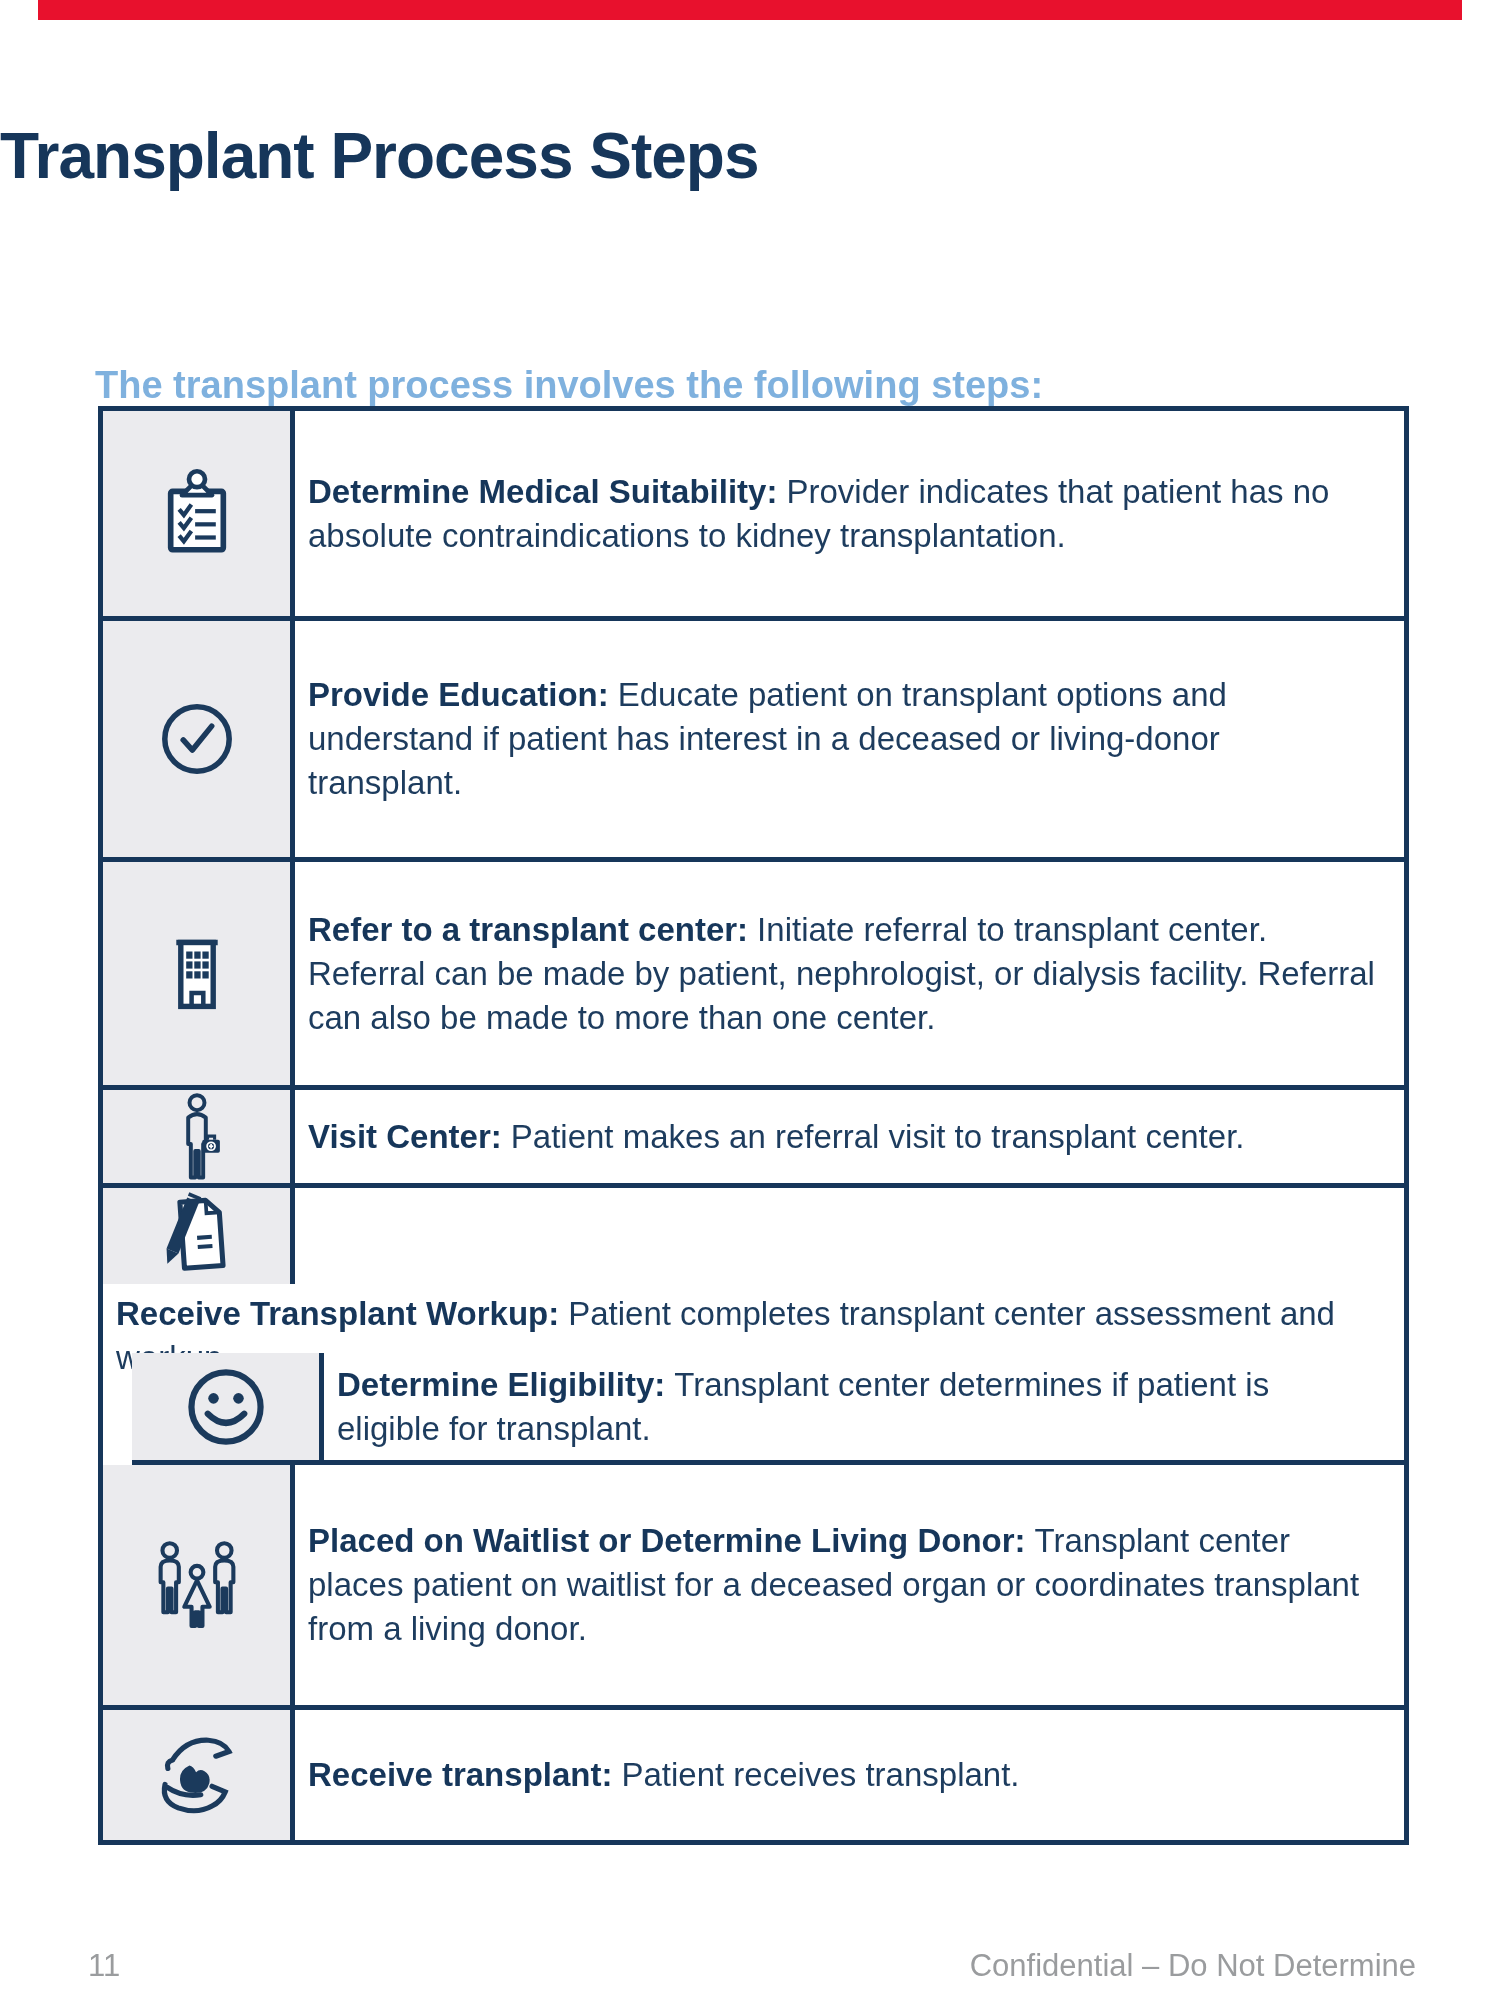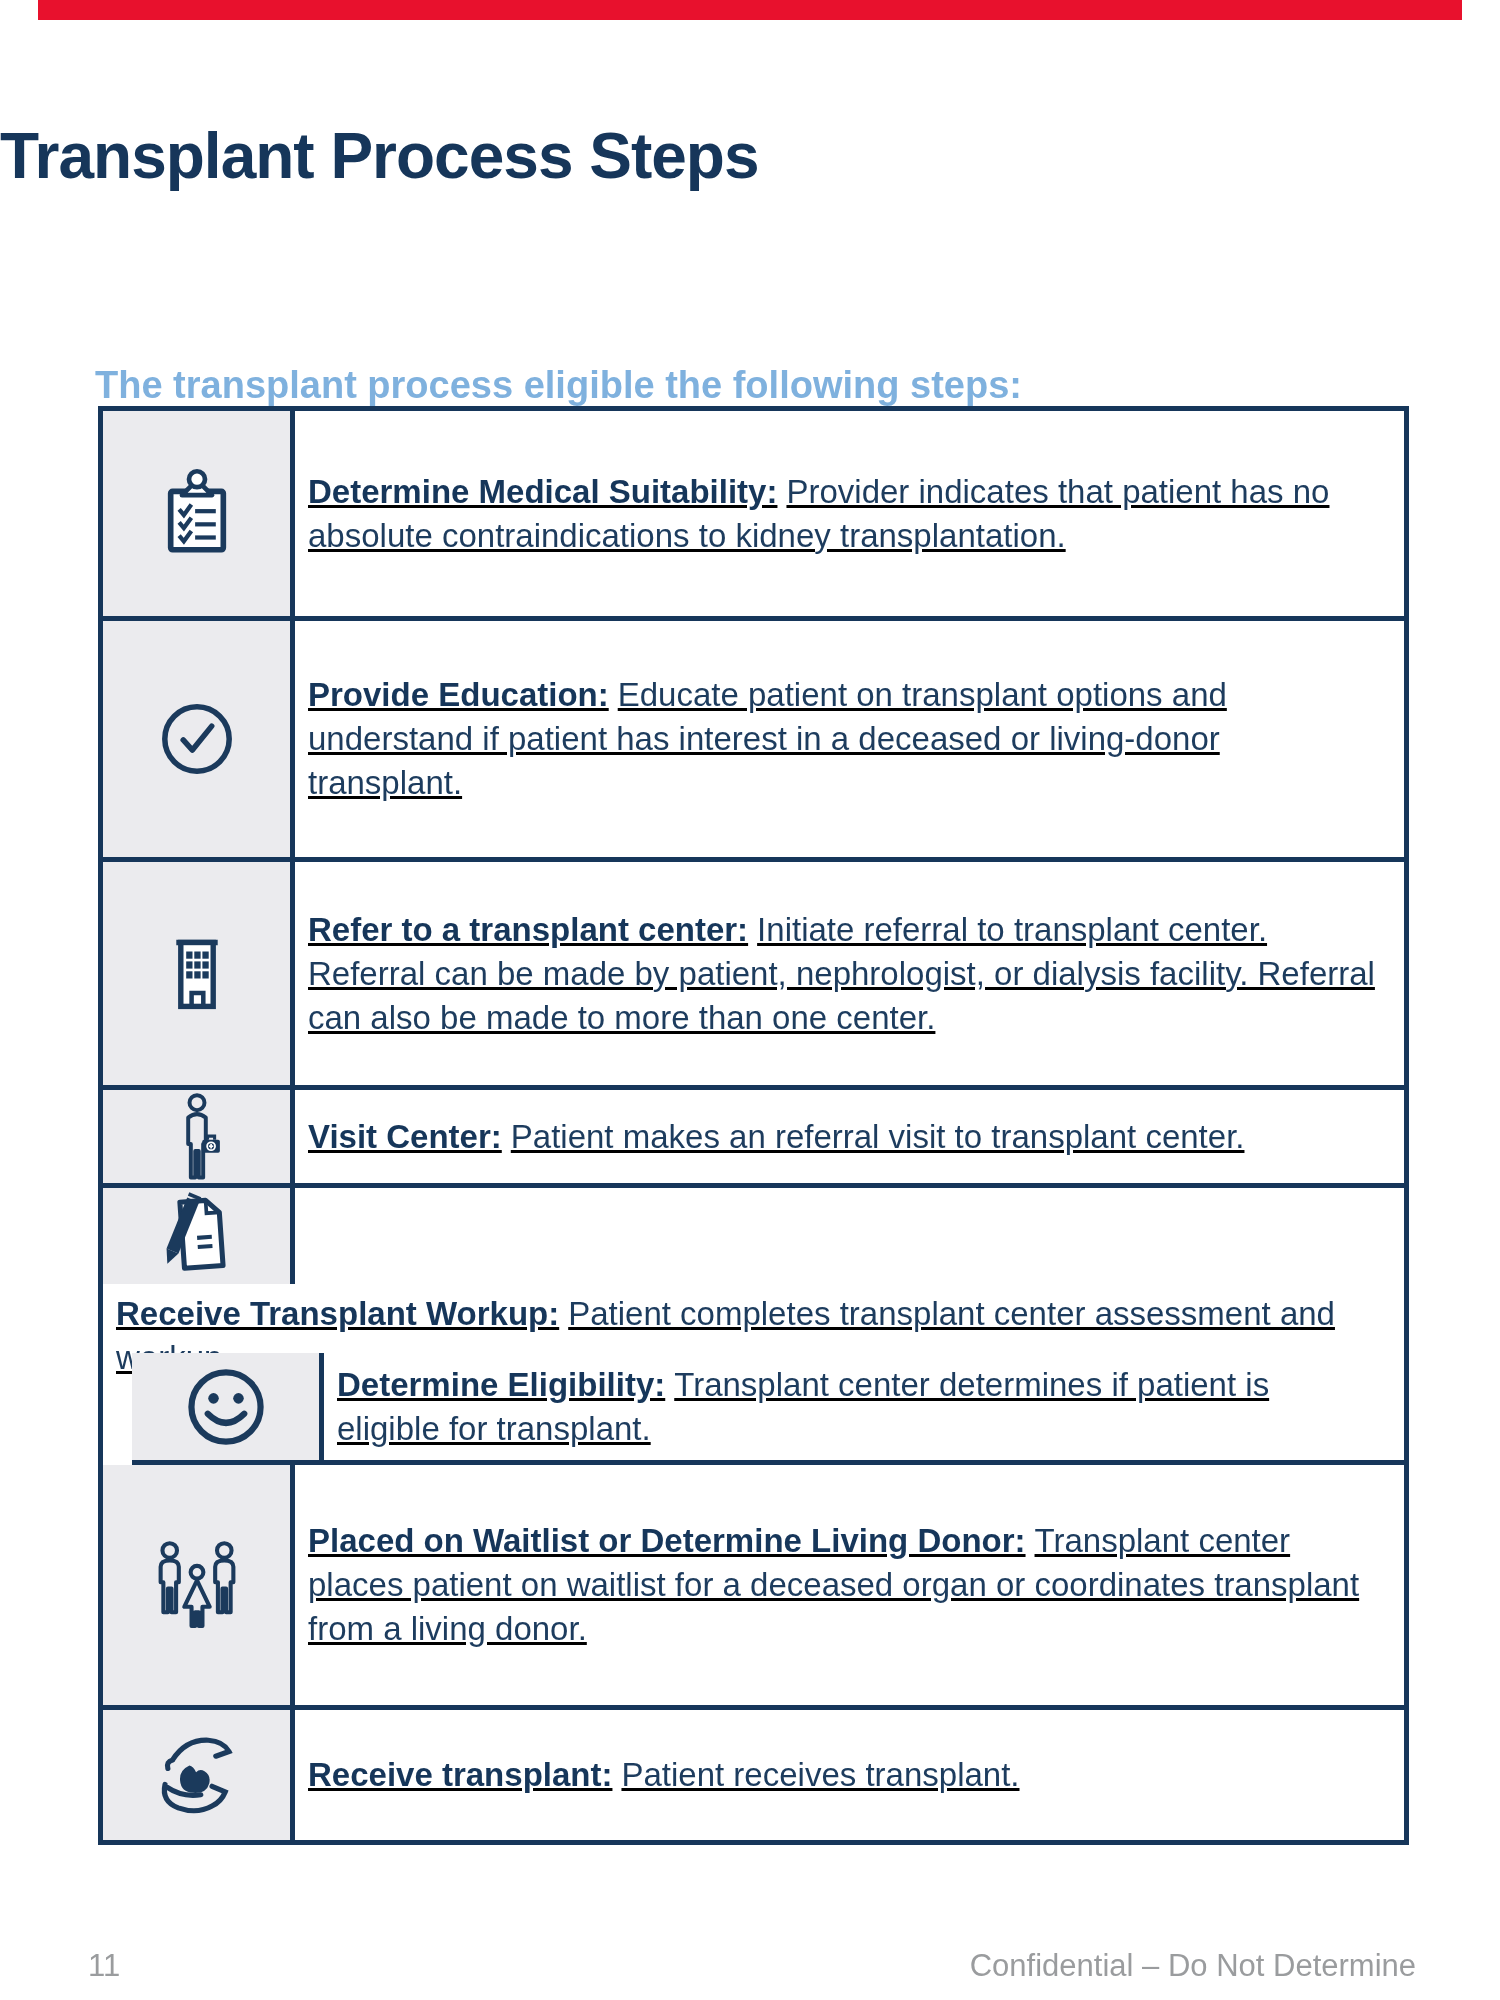--- a/index.html
+++ b/index.html
@@ -48,21 +48,20 @@
     width:187px;min-width:187px;
     background:#ebebee;
     border-right:5px solid #16365a;
     display:flex;align-items:center;justify-content:center;
     box-sizing:content-box;
   }
   .text-cell{
     flex:1;display:flex;align-items:center;
     padding:8px 26px 8px 13px;
     background:#ffffff;
-    text-decoration:underline;
   }
   .text-cell p{
     margin:0;
     font-size:33px;line-height:44px;color:#1d3c5e;
   }
   .lead{font-weight:bold;color:#16365a;margin-right:9px;}
   .footer-page{
     position:absolute;left:88px;top:1948px;
     font-size:31px;color:#9a9c9e;text-align:right;
   }
@@ -75,21 +74,21 @@
 </style>
 </head>
 <body>
 
 <div class="page">
 
   <div class="topbar"></div>
 
   <h1 class="title">Transplant Process Steps</h1>
 
-  <h2 class="subtitle">The transplant process eligible the following steps:</h2>
+  <h2 class="subtitle">The transplant process involves the following steps:</h2>
 
   <div class="steps-table">
 
     <div class="row">
       <div class="icon-cell">
         <svg width="94" height="98" viewBox="0 0 100 100">
           <rect class="ic" x="22" y="26" width="56" height="62" rx="2" fill="#ffffff" stroke-width="6"></rect>
           <path class="ic" d="M34 30 L50 14 L66 30 Z" fill="#ffffff" stroke-width="5" stroke-linejoin="round"></path>
           <circle class="ic" cx="50" cy="13" r="8.5" fill="#ffffff" stroke-width="5"></circle>
           <path class="ic" d="M31 45 l5 6 l8 -11" fill="none" stroke-width="4.5"></path>

